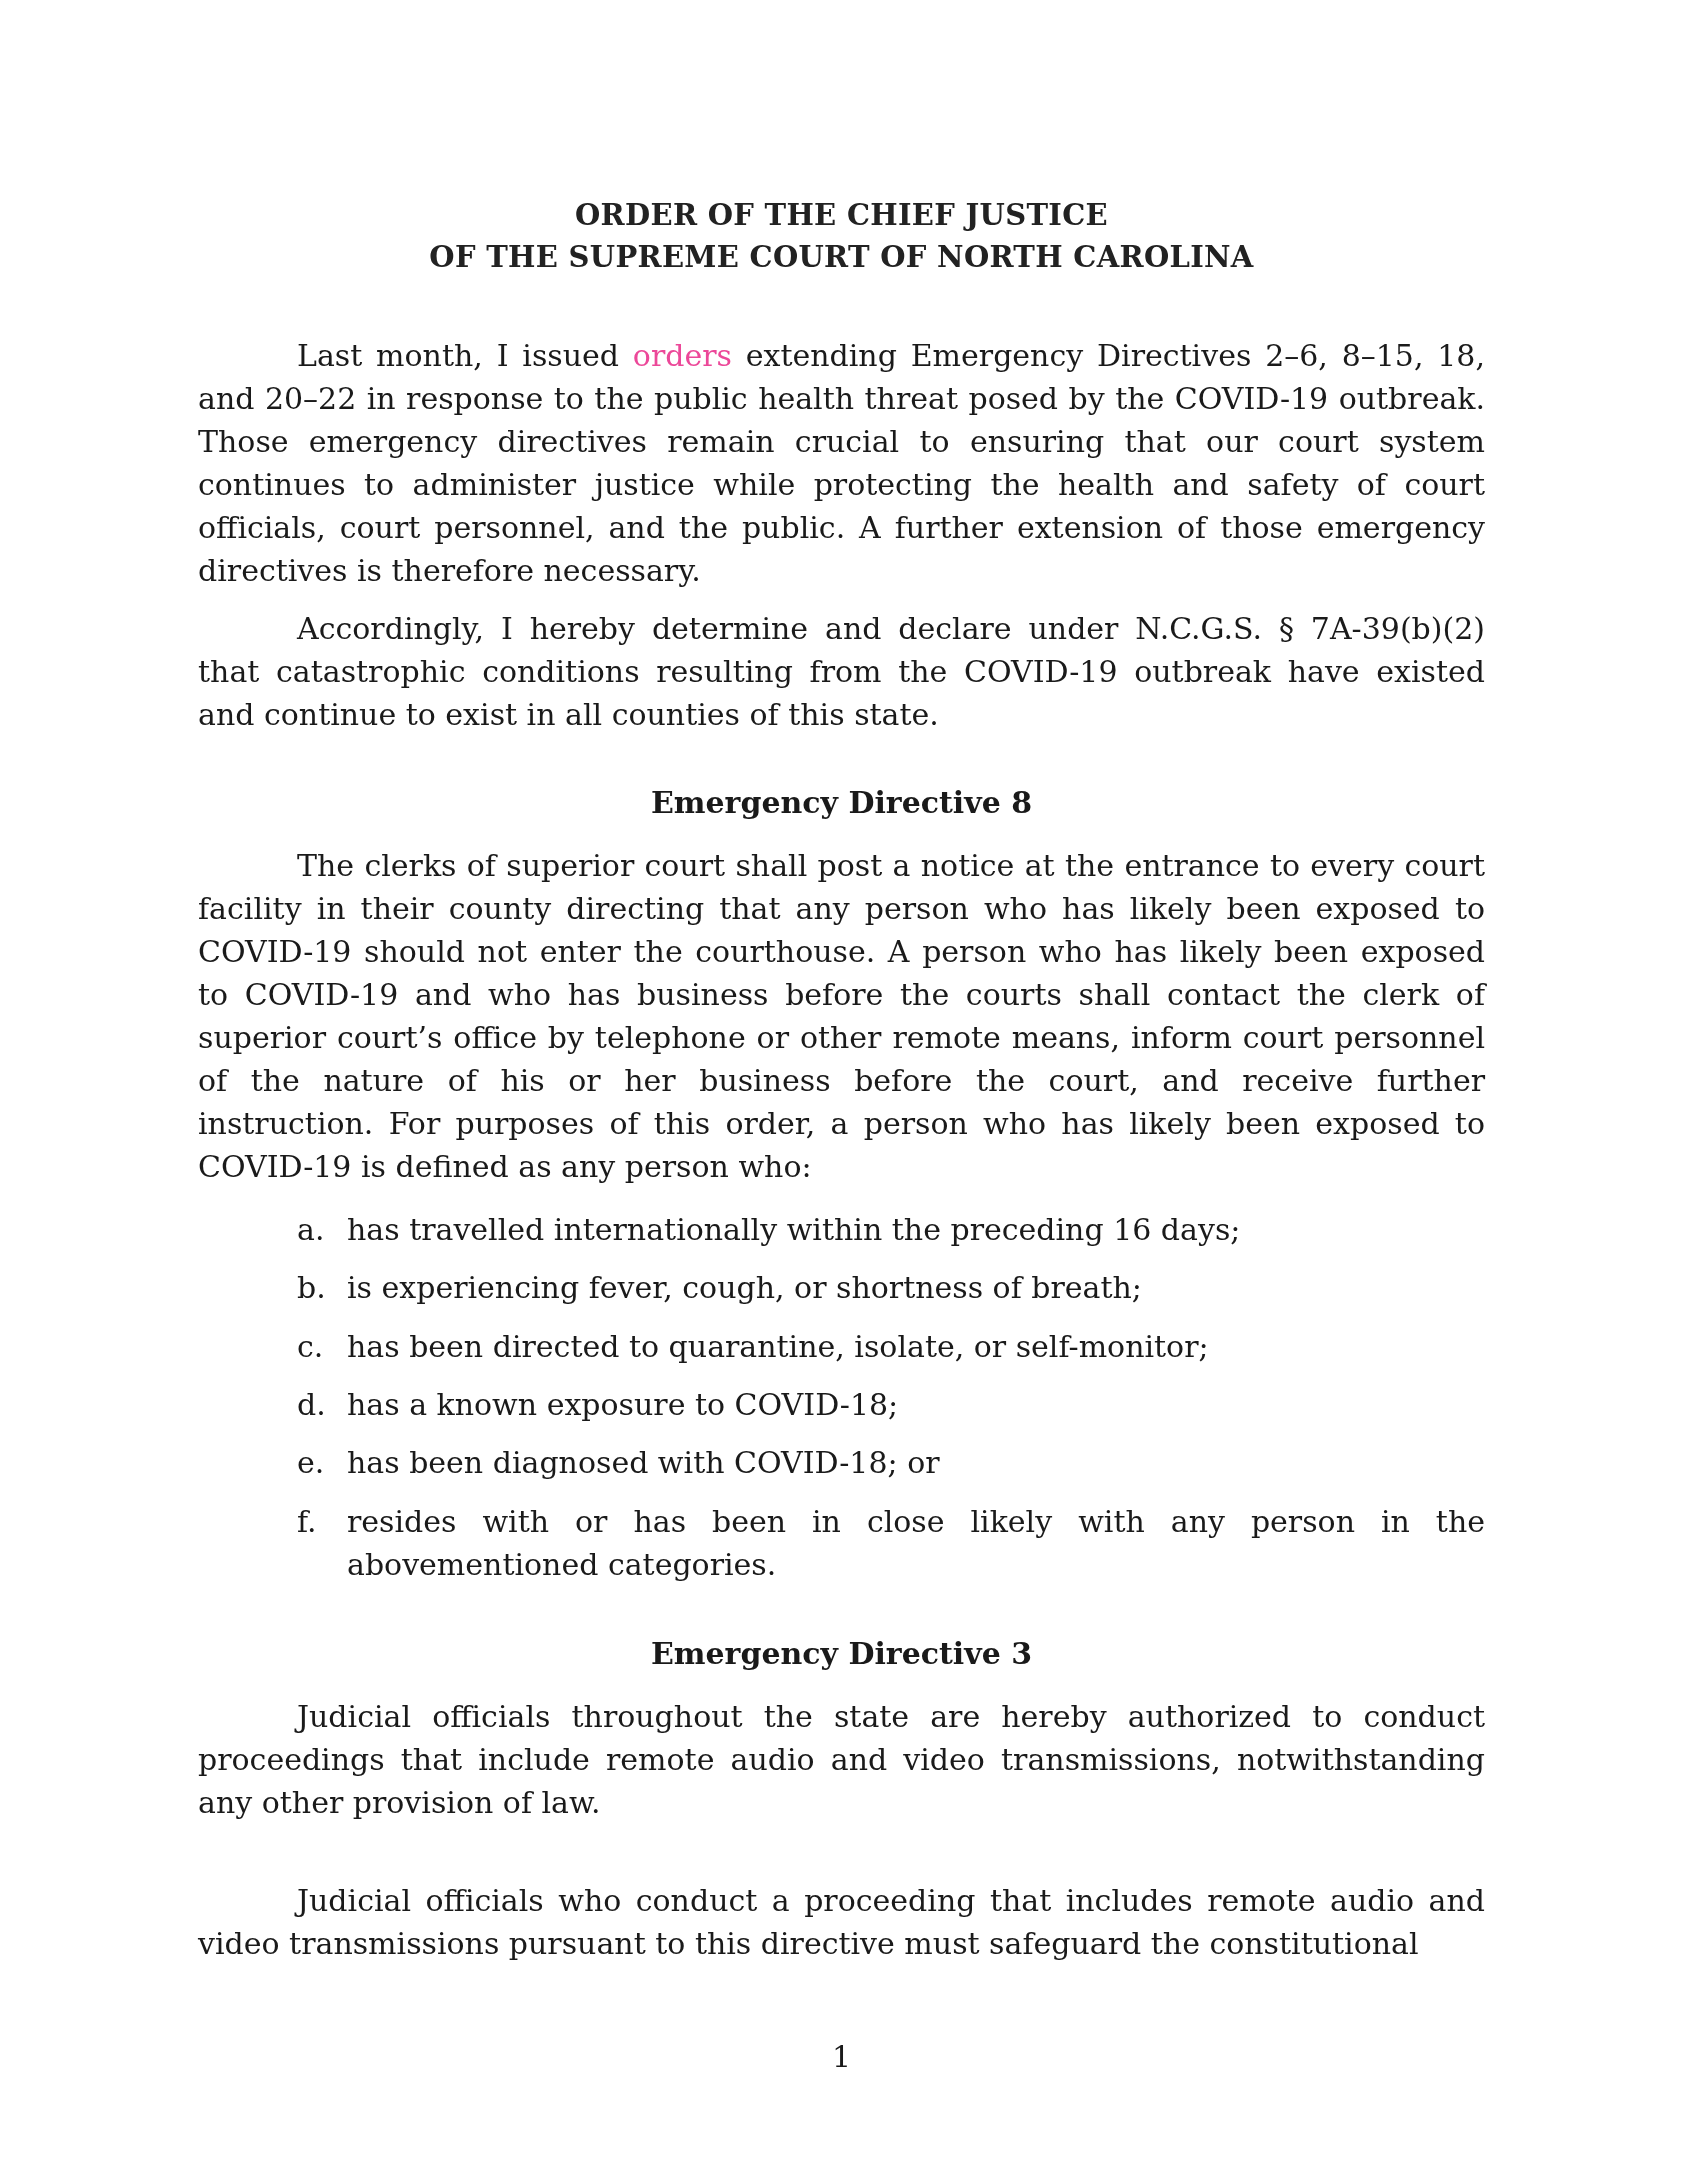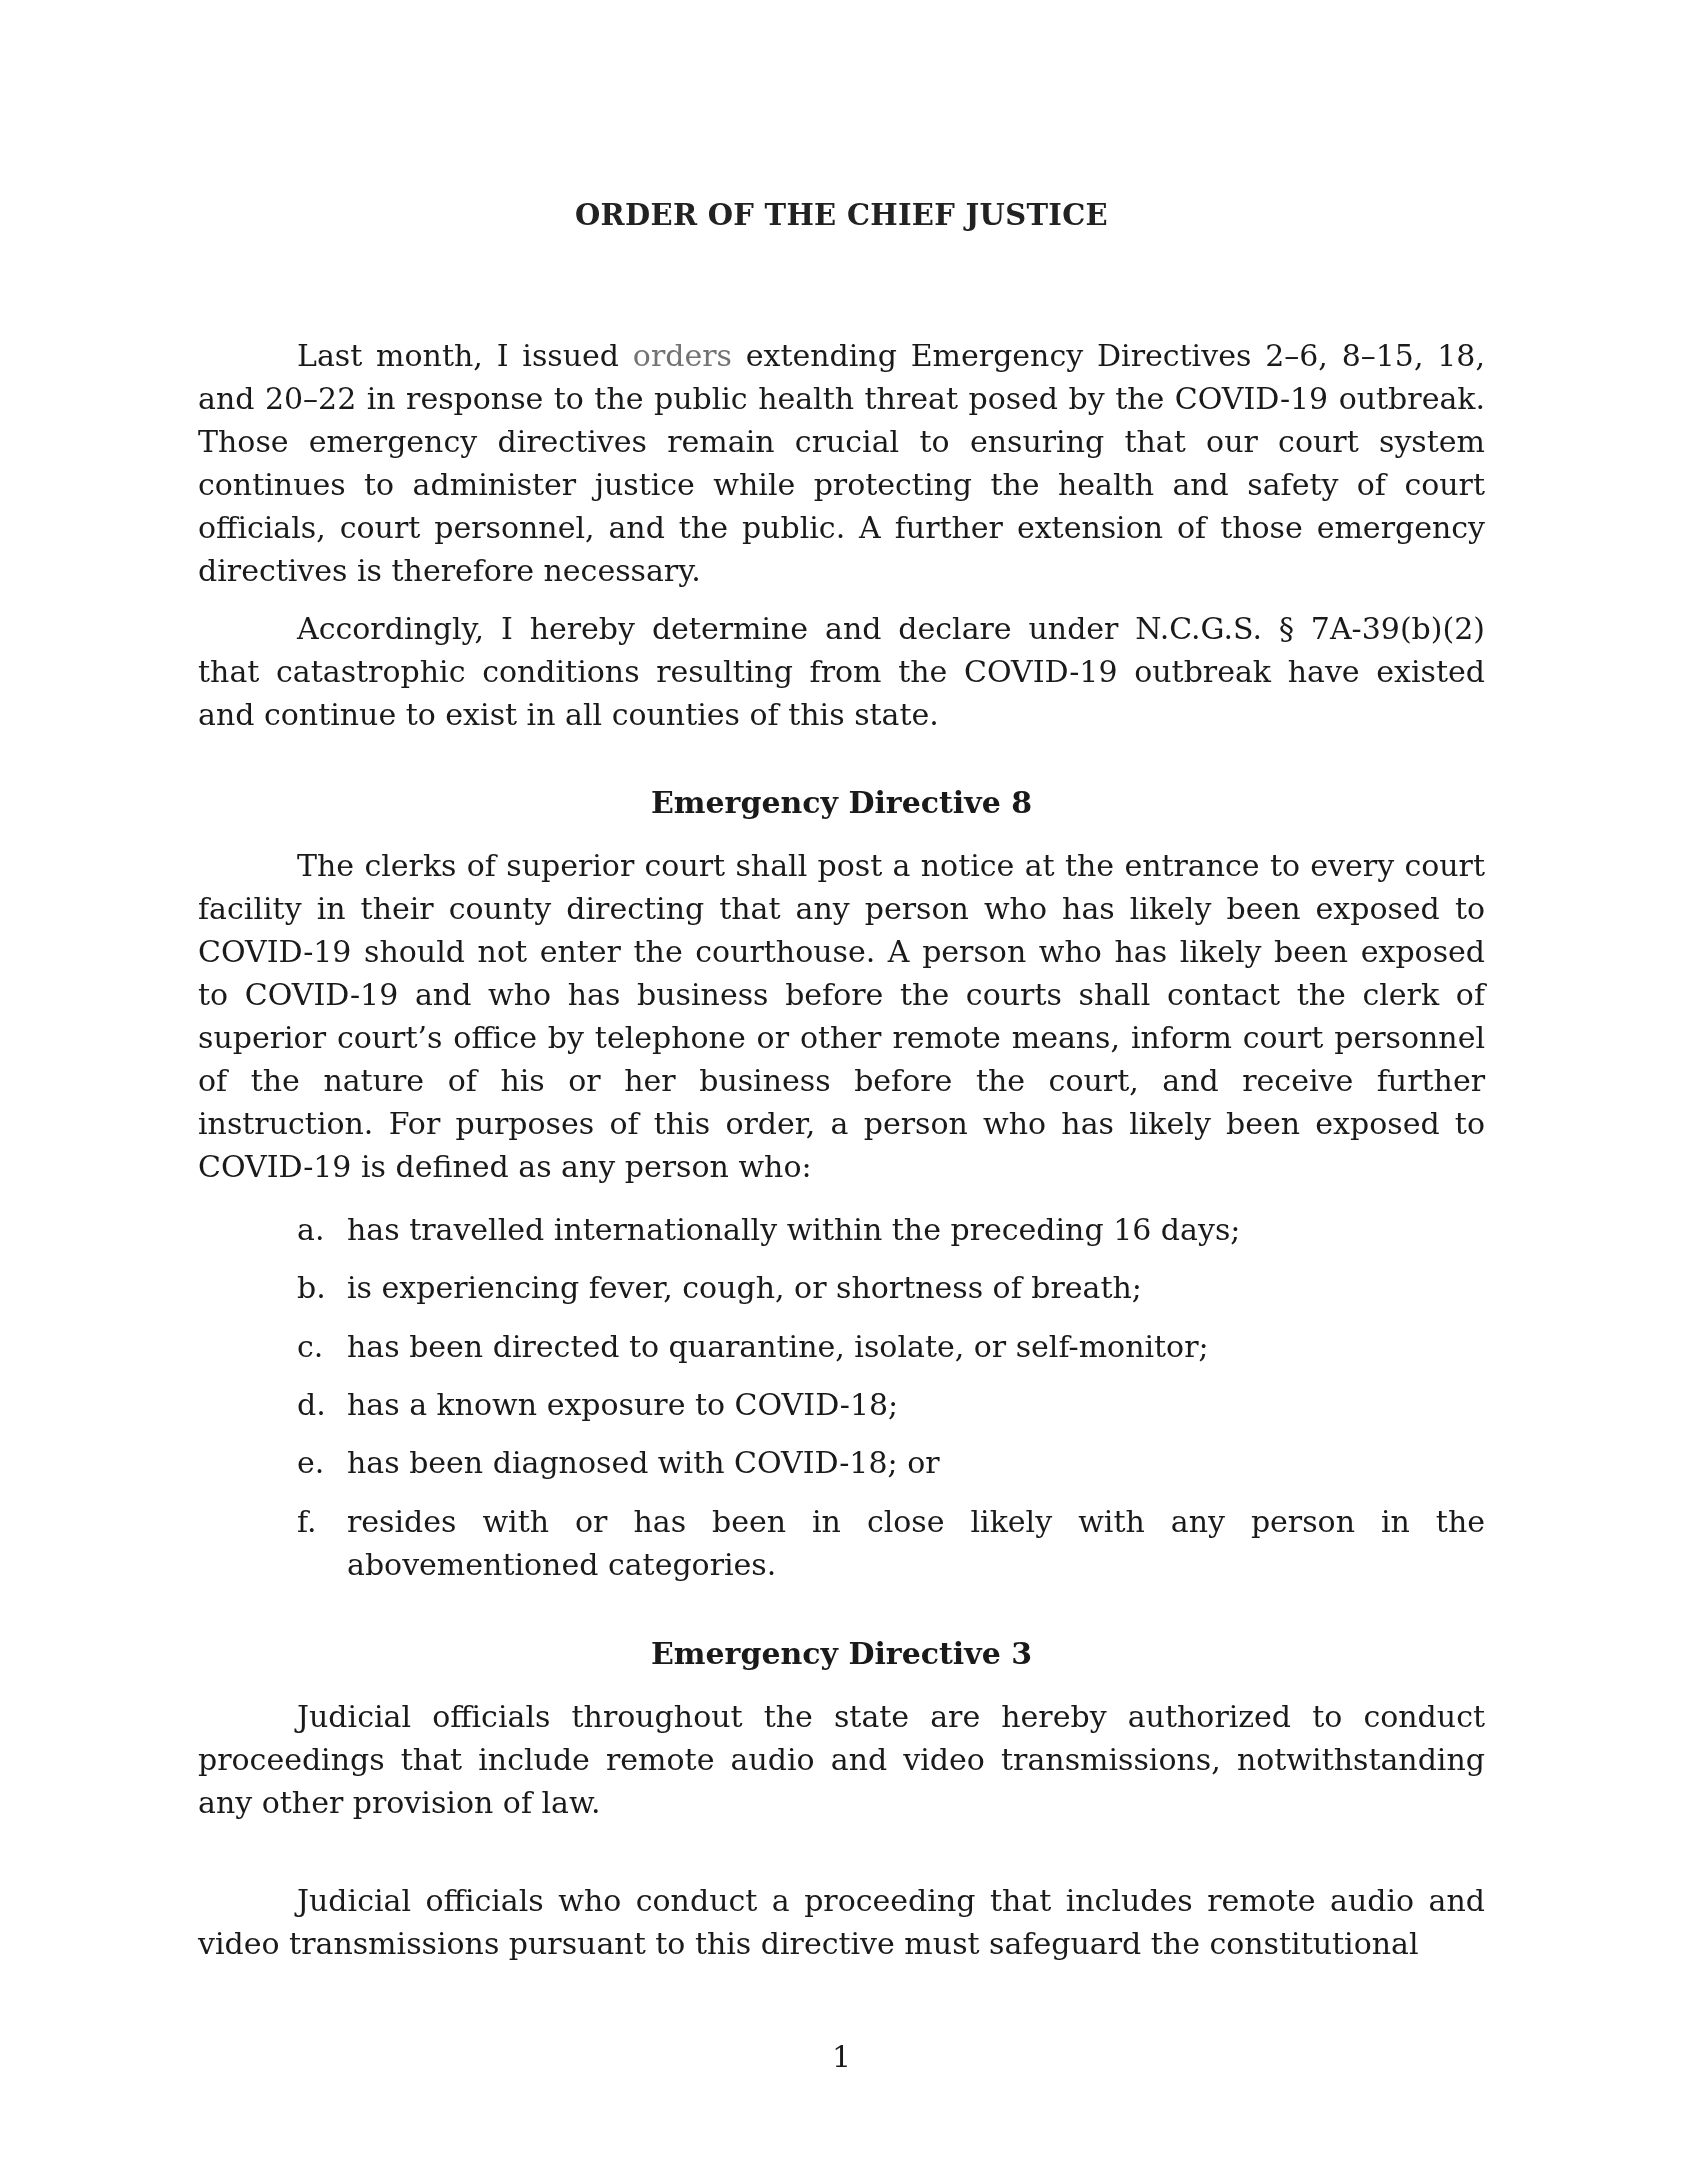--- a/index.html
+++ b/index.html
@@ -17,39 +17,40 @@
   .content { position: absolute; left: 198px; width: 1287px; }
   .para {
     position: absolute; left: 0; width: 1287px;
     font-size: 30px; line-height: 43px; text-align: justify;
     text-indent: 99px; margin: 0;
   }
   .heading {
     position: absolute; left: 0; width: 1287px; text-align: center;
     font-weight: bold; font-size: 30px;
   }
-  .link { color: #737373; text-decoration: none; cursor: pointer; }
+  .link { color: #ec4899; text-decoration: none; cursor: pointer; }
   .list-item {
     position: absolute; left: 99px; width: 1188px;
     font-size: 30px; line-height: 43px;
   }
   .list-item .marker { position: absolute; left: 0; top: 0; width: 45px; }
   .list-item .text { display: block; margin-left: 50px; text-align: justify; text-align-last: left; }
   .list-item.justify-first .text { text-align: justify; }
   .page-number {
     position: absolute; left: 0; width: 1683px; top: 2039px;
     text-align: center; font-size: 30px;
   }
 </style>
 </head>
 <body>
 
 <div class="page">
 
   <div class="title" style="top:198px;">ORDER OF THE CHIEF JUSTICE</div>
+  <div class="title" style="top:240px;">OF THE SUPREME COURT OF NORTH CAROLINA</div>
 
   <div class="content">
 
     <p class="para" style="top:334px;"><span>Last month, I issued </span><a class="link">orders</a><span> extending Emergency Directives 2–6, 8–15, 18, and 20–22 in response to the public health threat posed by the COVID-19 outbreak. Those emergency directives remain crucial to ensuring that our court system continues to administer justice while protecting the health and safety of court officials, court personnel, and the public. A further extension of those emergency directives is therefore necessary.</span></p>
 
     <p class="para" style="top:607px;">Accordingly, I hereby determine and declare under N.C.G.S. § 7A-39(b)(2) that catastrophic conditions resulting from the COVID-19 outbreak have existed and continue to exist in all counties of this state.</p>
 
     <div class="heading" style="top:785px;">Emergency Directive 8</div>
 
     <p class="para" style="top:844px;">The clerks of superior court shall post a notice at the entrance to every court facility in their county directing that any person who has likely been exposed to COVID-19 should not enter the courthouse. A person who has likely been exposed to COVID-19 and who has business before the courts shall contact the clerk of superior court’s office by telephone or other remote means, inform court personnel of the nature of his or her business before the court, and receive further instruction. For purposes of this order, a person who has likely been exposed to COVID-19 is defined as any person who:</p>

